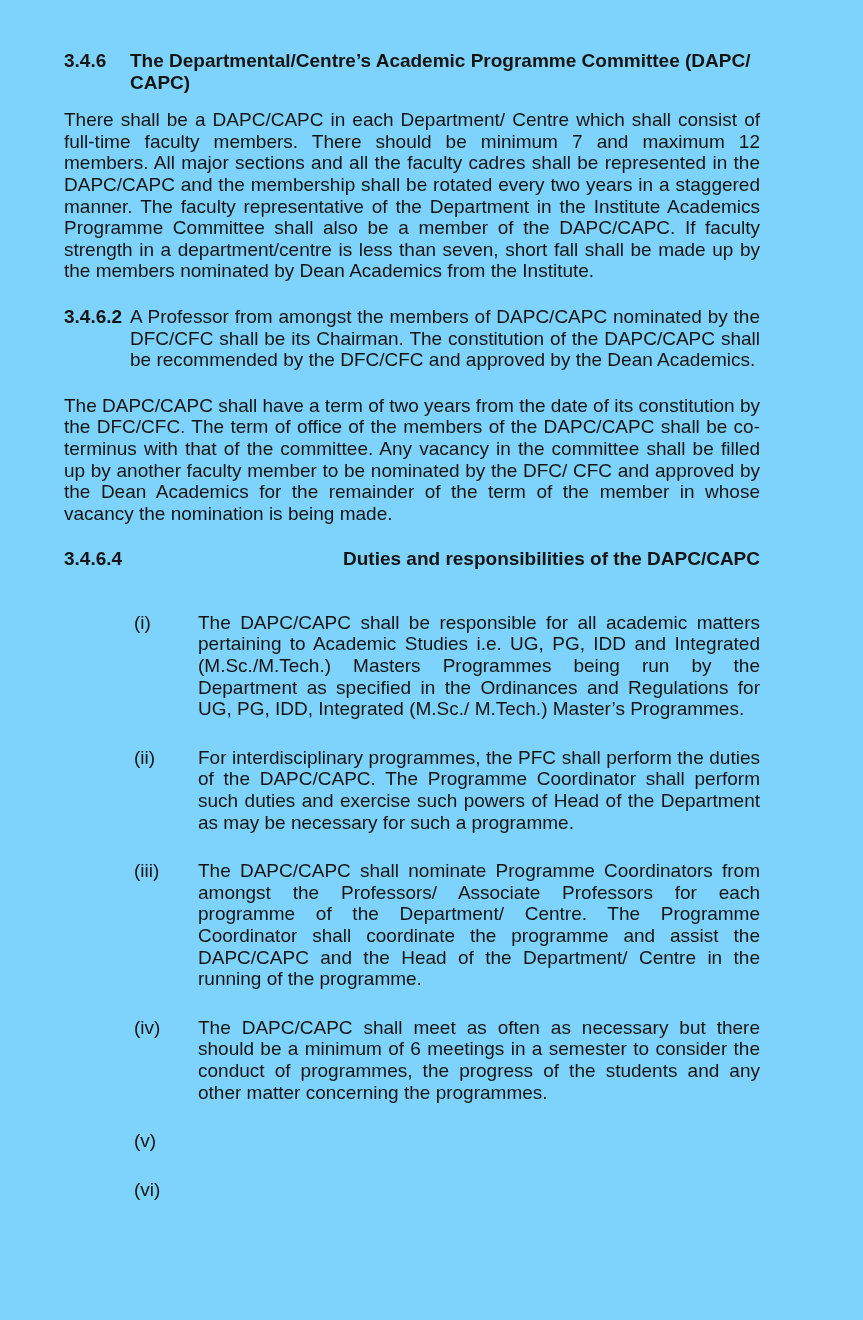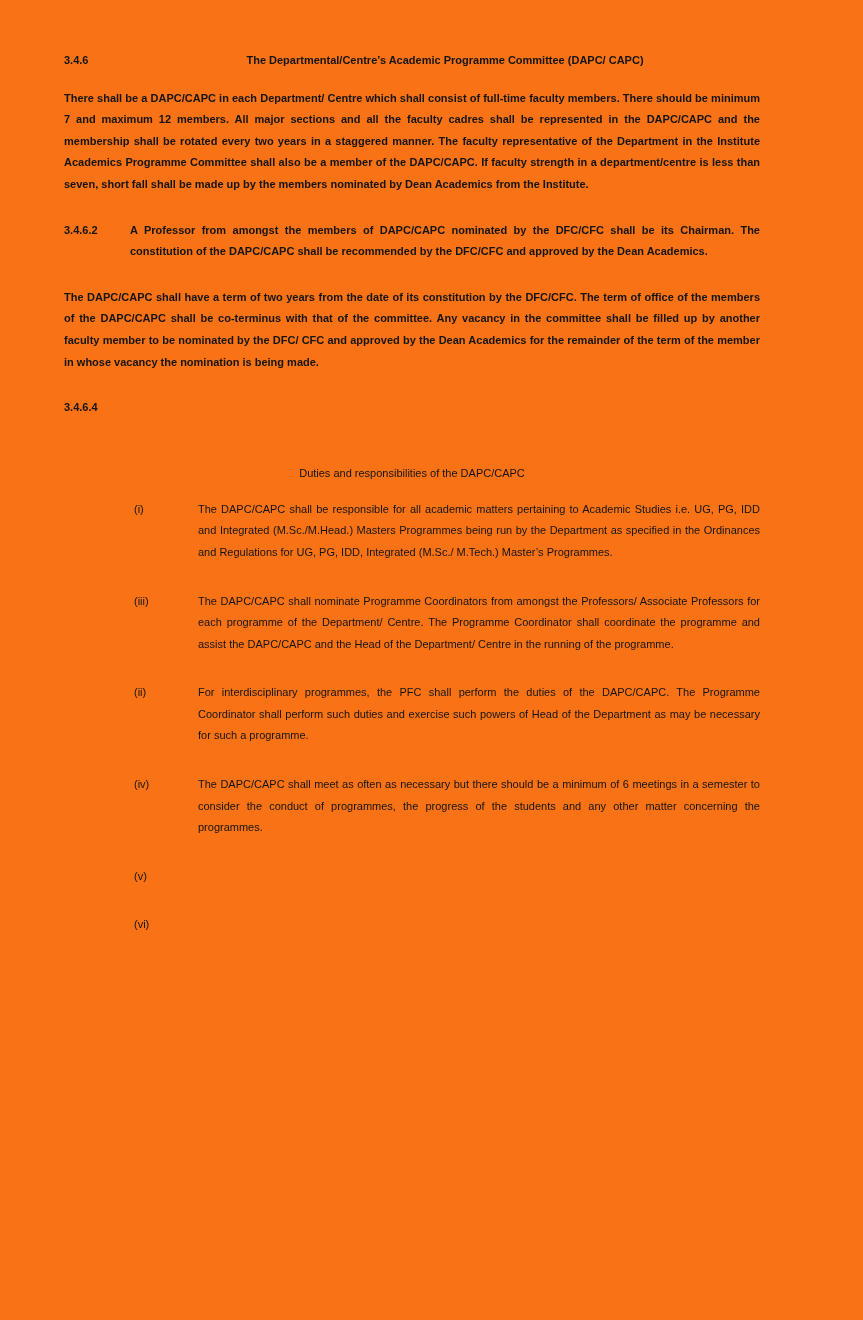--- a/index.html
+++ b/index.html
@@ -6,54 +6,52 @@
     margin: 0;
     padding: 0;
     background: #ffffff;
   }
   .page {
     position: relative;
     width: 863px;
     height: 1320px;
     box-sizing: border-box;
     padding: 50px 103px 20px 64px;
-    background: #f97316;
+    background: #7dd3fc;
     color: #141414;
     font-family: "Liberation Sans", "DejaVu Sans", sans-serif;
-    font-size: 11px;
+    font-size: 19px;
     line-height: 21.6px;
     overflow: hidden;
   }
   .section {
     display: flex;
     margin-bottom: 24px;
   }
   .section .num {
     flex: 0 0 66px;
     font-weight: bold;
   }
   .section .body {
     flex: 1;
     text-align: justify;
-    font-weight: bold;
   }
   .section.heading {
     margin-bottom: 16px;
   }
   .section.heading .body {
     font-weight: bold;
-    text-align: center;
+    text-align: left;
   }
   .section.subheading {
-    margin-bottom: 14px;
-    flex-direction: column;
+    margin-bottom: 42px;
   }
   .section.subheading .body {
-    font-weight: normal;
-    text-align: center;
+    font-weight: bold;
+    text-align: right;
   }
   .duties {
     margin-left: 70px;
   }
   .duty {
     display: flex;
     margin-bottom: 27px;
   }
   .duty .duty-label {
     flex: 0 0 64px;
@@ -88,31 +86,31 @@
 
   <div class="section subheading">
     <div class="num">3.4.6.4</div>
     <div class="body">Duties and responsibilities of the DAPC/CAPC</div>
   </div>
 
   <div class="duties">
 
     <div class="duty">
       <div class="duty-label">(i)</div>
-      <div class="duty-text">The DAPC/CAPC shall be responsible for all academic matters pertaining to Academic Studies i.e. UG, PG, IDD and Integrated (M.Sc./M.Head.) Masters Programmes being run by the Department as specified in the Ordinances and Regulations for UG, PG, IDD, Integrated (M.Sc./ M.Tech.) Master’s Programmes.</div>
+      <div class="duty-text">The DAPC/CAPC shall be responsible for all academic matters pertaining to Academic Studies i.e. UG, PG, IDD and Integrated (M.Sc./M.Tech.) Masters Programmes being run by the Department as specified in the Ordinances and Regulations for UG, PG, IDD, Integrated (M.Sc./ M.Tech.) Master’s Programmes.</div>
+    </div>
+
+    <div class="duty">
+      <div class="duty-label">(ii)</div>
+      <div class="duty-text">For interdisciplinary programmes, the PFC shall perform the duties of the DAPC/CAPC. The Programme Coordinator shall perform such duties and exercise such powers of Head of the Department as may be necessary for such a programme.</div>
     </div>
 
     <div class="duty">
       <div class="duty-label">(iii)</div>
       <div class="duty-text">The DAPC/CAPC shall nominate Programme Coordinators from amongst the Professors/ Associate Professors for each programme of the Department/ Centre. The Programme Coordinator shall coordinate the programme and assist the DAPC/CAPC and the Head of the Department/ Centre in the running of the programme.</div>
-    </div>
-
-    <div class="duty">
-      <div class="duty-label">(ii)</div>
-      <div class="duty-text">For interdisciplinary programmes, the PFC shall perform the duties of the DAPC/CAPC. The Programme Coordinator shall perform such duties and exercise such powers of Head of the Department as may be necessary for such a programme.</div>
     </div>
 
     <div class="duty">
       <div class="duty-label">(iv)</div>
       <div class="duty-text">The DAPC/CAPC shall meet as often as necessary but there should be a minimum of 6 meetings in a semester to consider the conduct of programmes, the progress of the students and any other matter concerning the programmes.</div>
     </div>
 
     <div class="duty">
       <div class="duty-label">(v)</div>
     </div>

